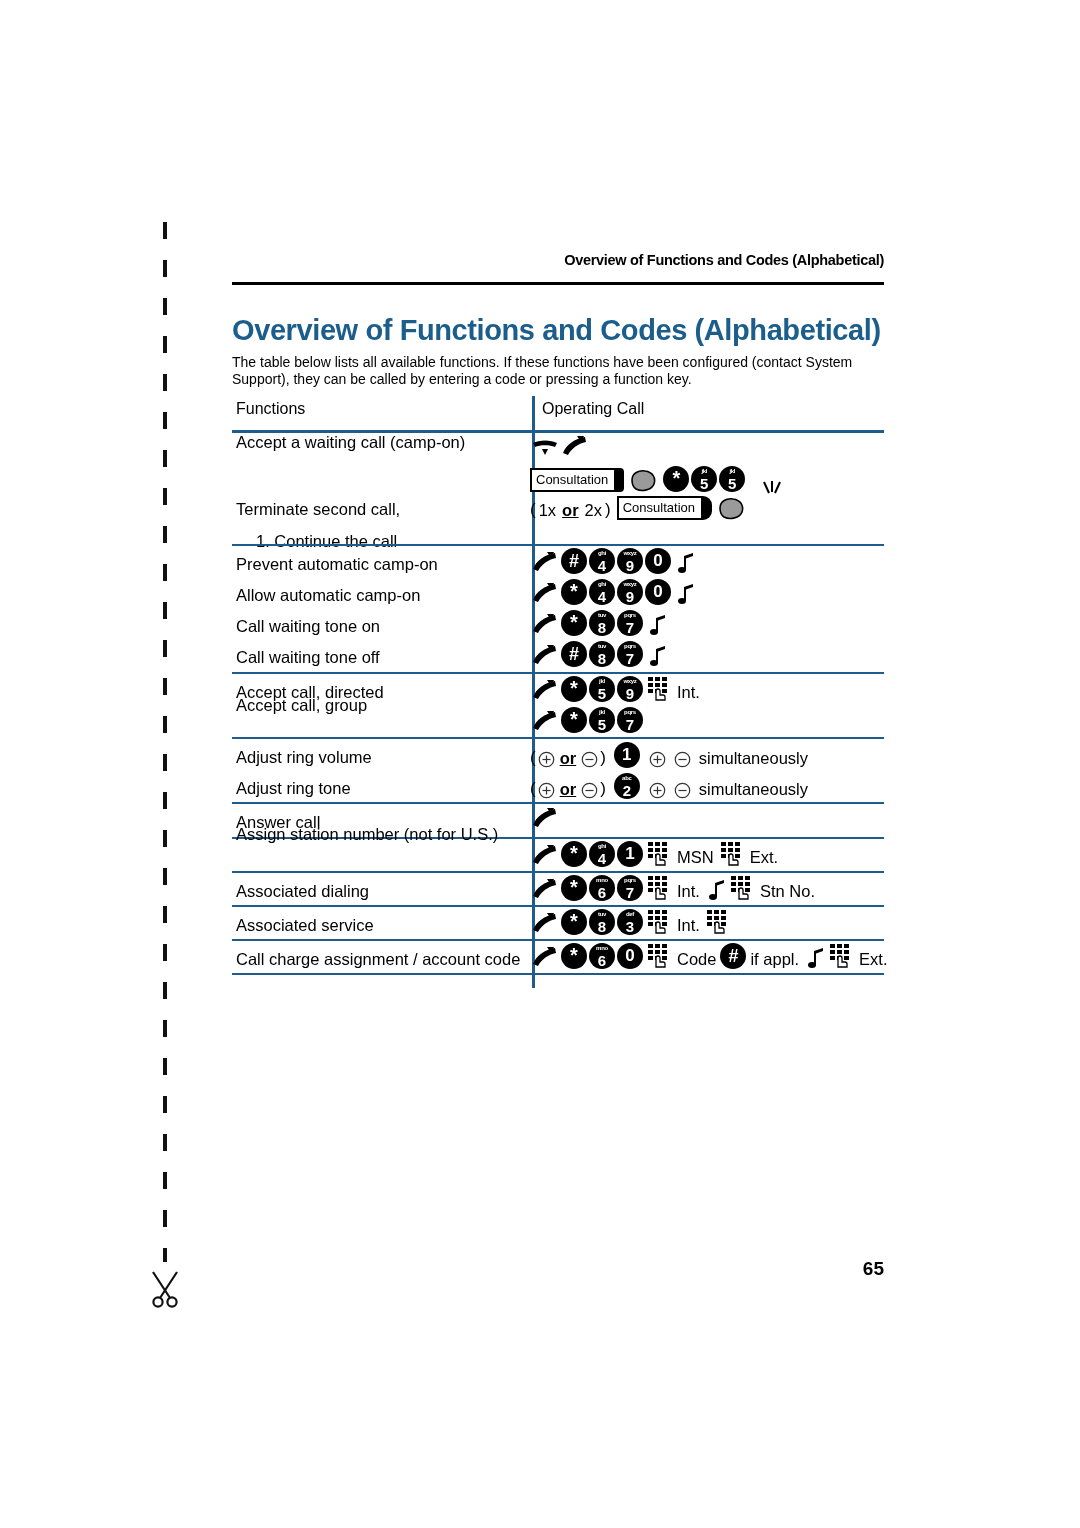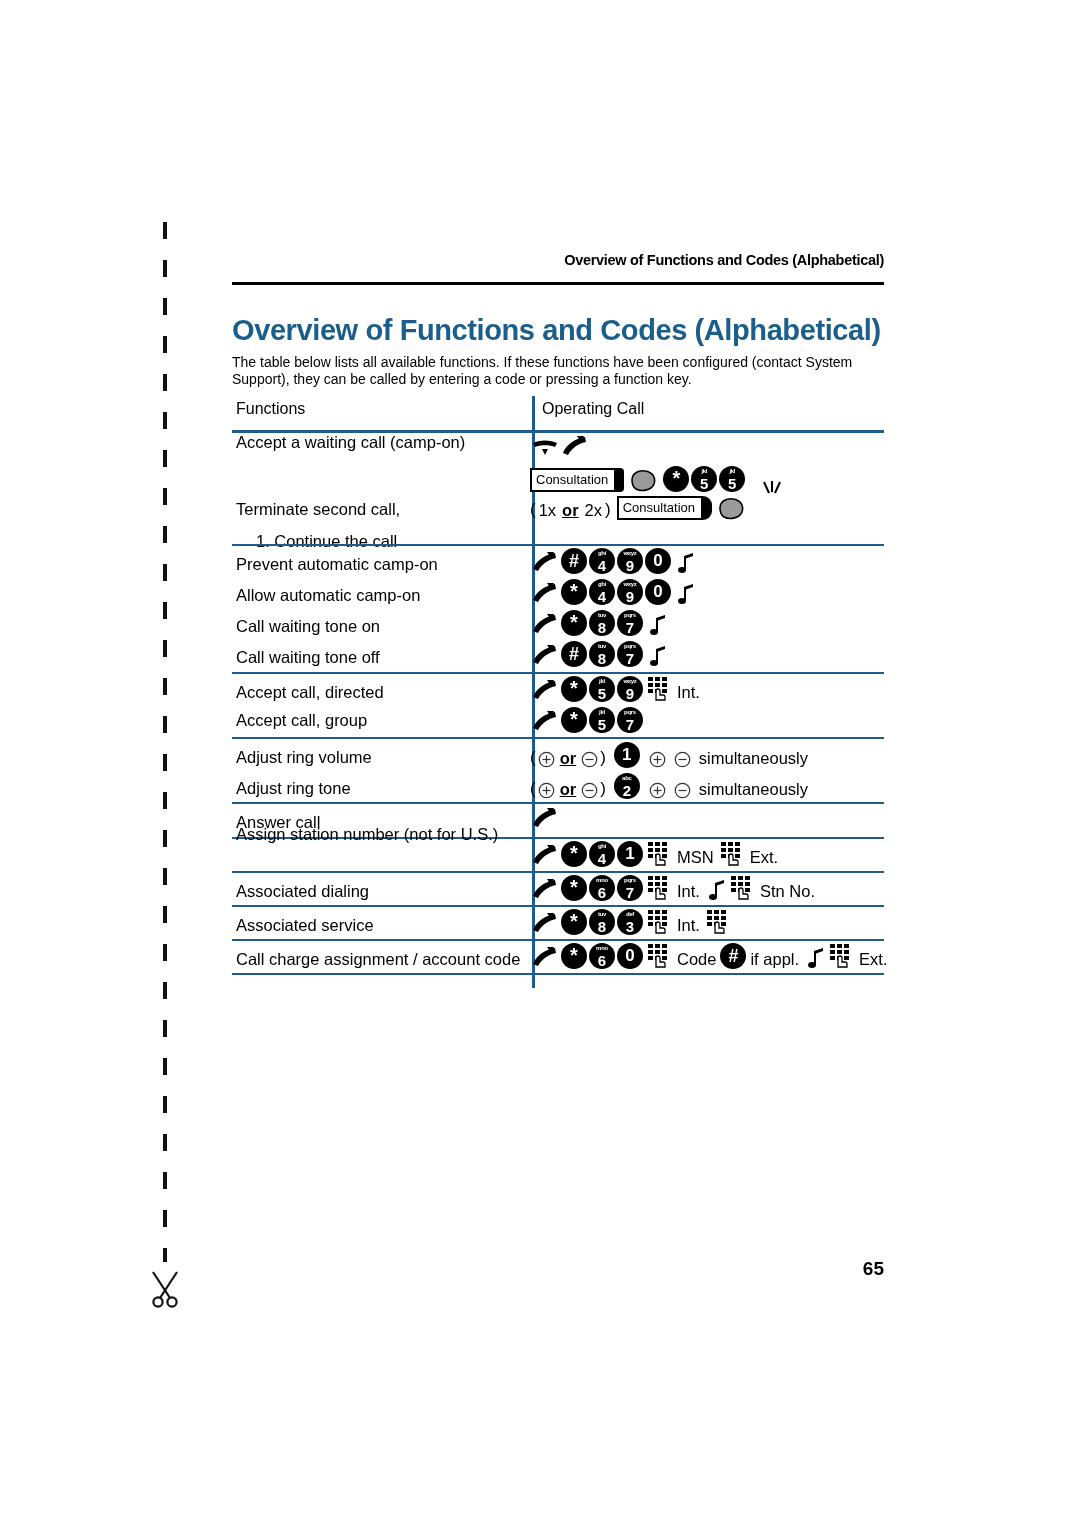--- a/index.html
+++ b/index.html
@@ -493,21 +493,21 @@
           <rect x="15" y="7" width="5" height="4"></rect>
         <rect x="1" y="13" width="5" height="4"></rect>
           <rect x="8" y="13" width="5" height="4"></rect>
           <rect x="15" y="13" width="5" height="4"></rect>
       </g>
       <path d="M9 24 L9 15 a2 2 0 0 1 4 0 l0 4 3 0 a2 2 0 0 1 2 2 l0 3 z" fill="#fff" stroke="#000" stroke-width="1.3"></path>
     </svg>
     <span class="lbl">Int.</span>
   </div>
 
-  <div class="row-func" style="top:315px;">Accept call, group</div>
+  <div class="row-func" style="top:300px;">Accept call, group</div>
   <div class="row-steps" style="top:311px;">
     <svg class="hs-icon" viewBox="0 0 30 24">
       <path d="M3 19 C6 11, 15 4.5, 25 3 L26 8 C18 9.5, 11 15, 8 21 Z" fill="#000"></path>
       <path d="M17 2 L24 2 L21 8 Z" fill="#000"></path>
     </svg>
     <span class="keycap star sym">
         <span class="kc-digit">*</span>
       </span>
     <span class="keycap">
         <span class="kc-sub">jkl</span>

